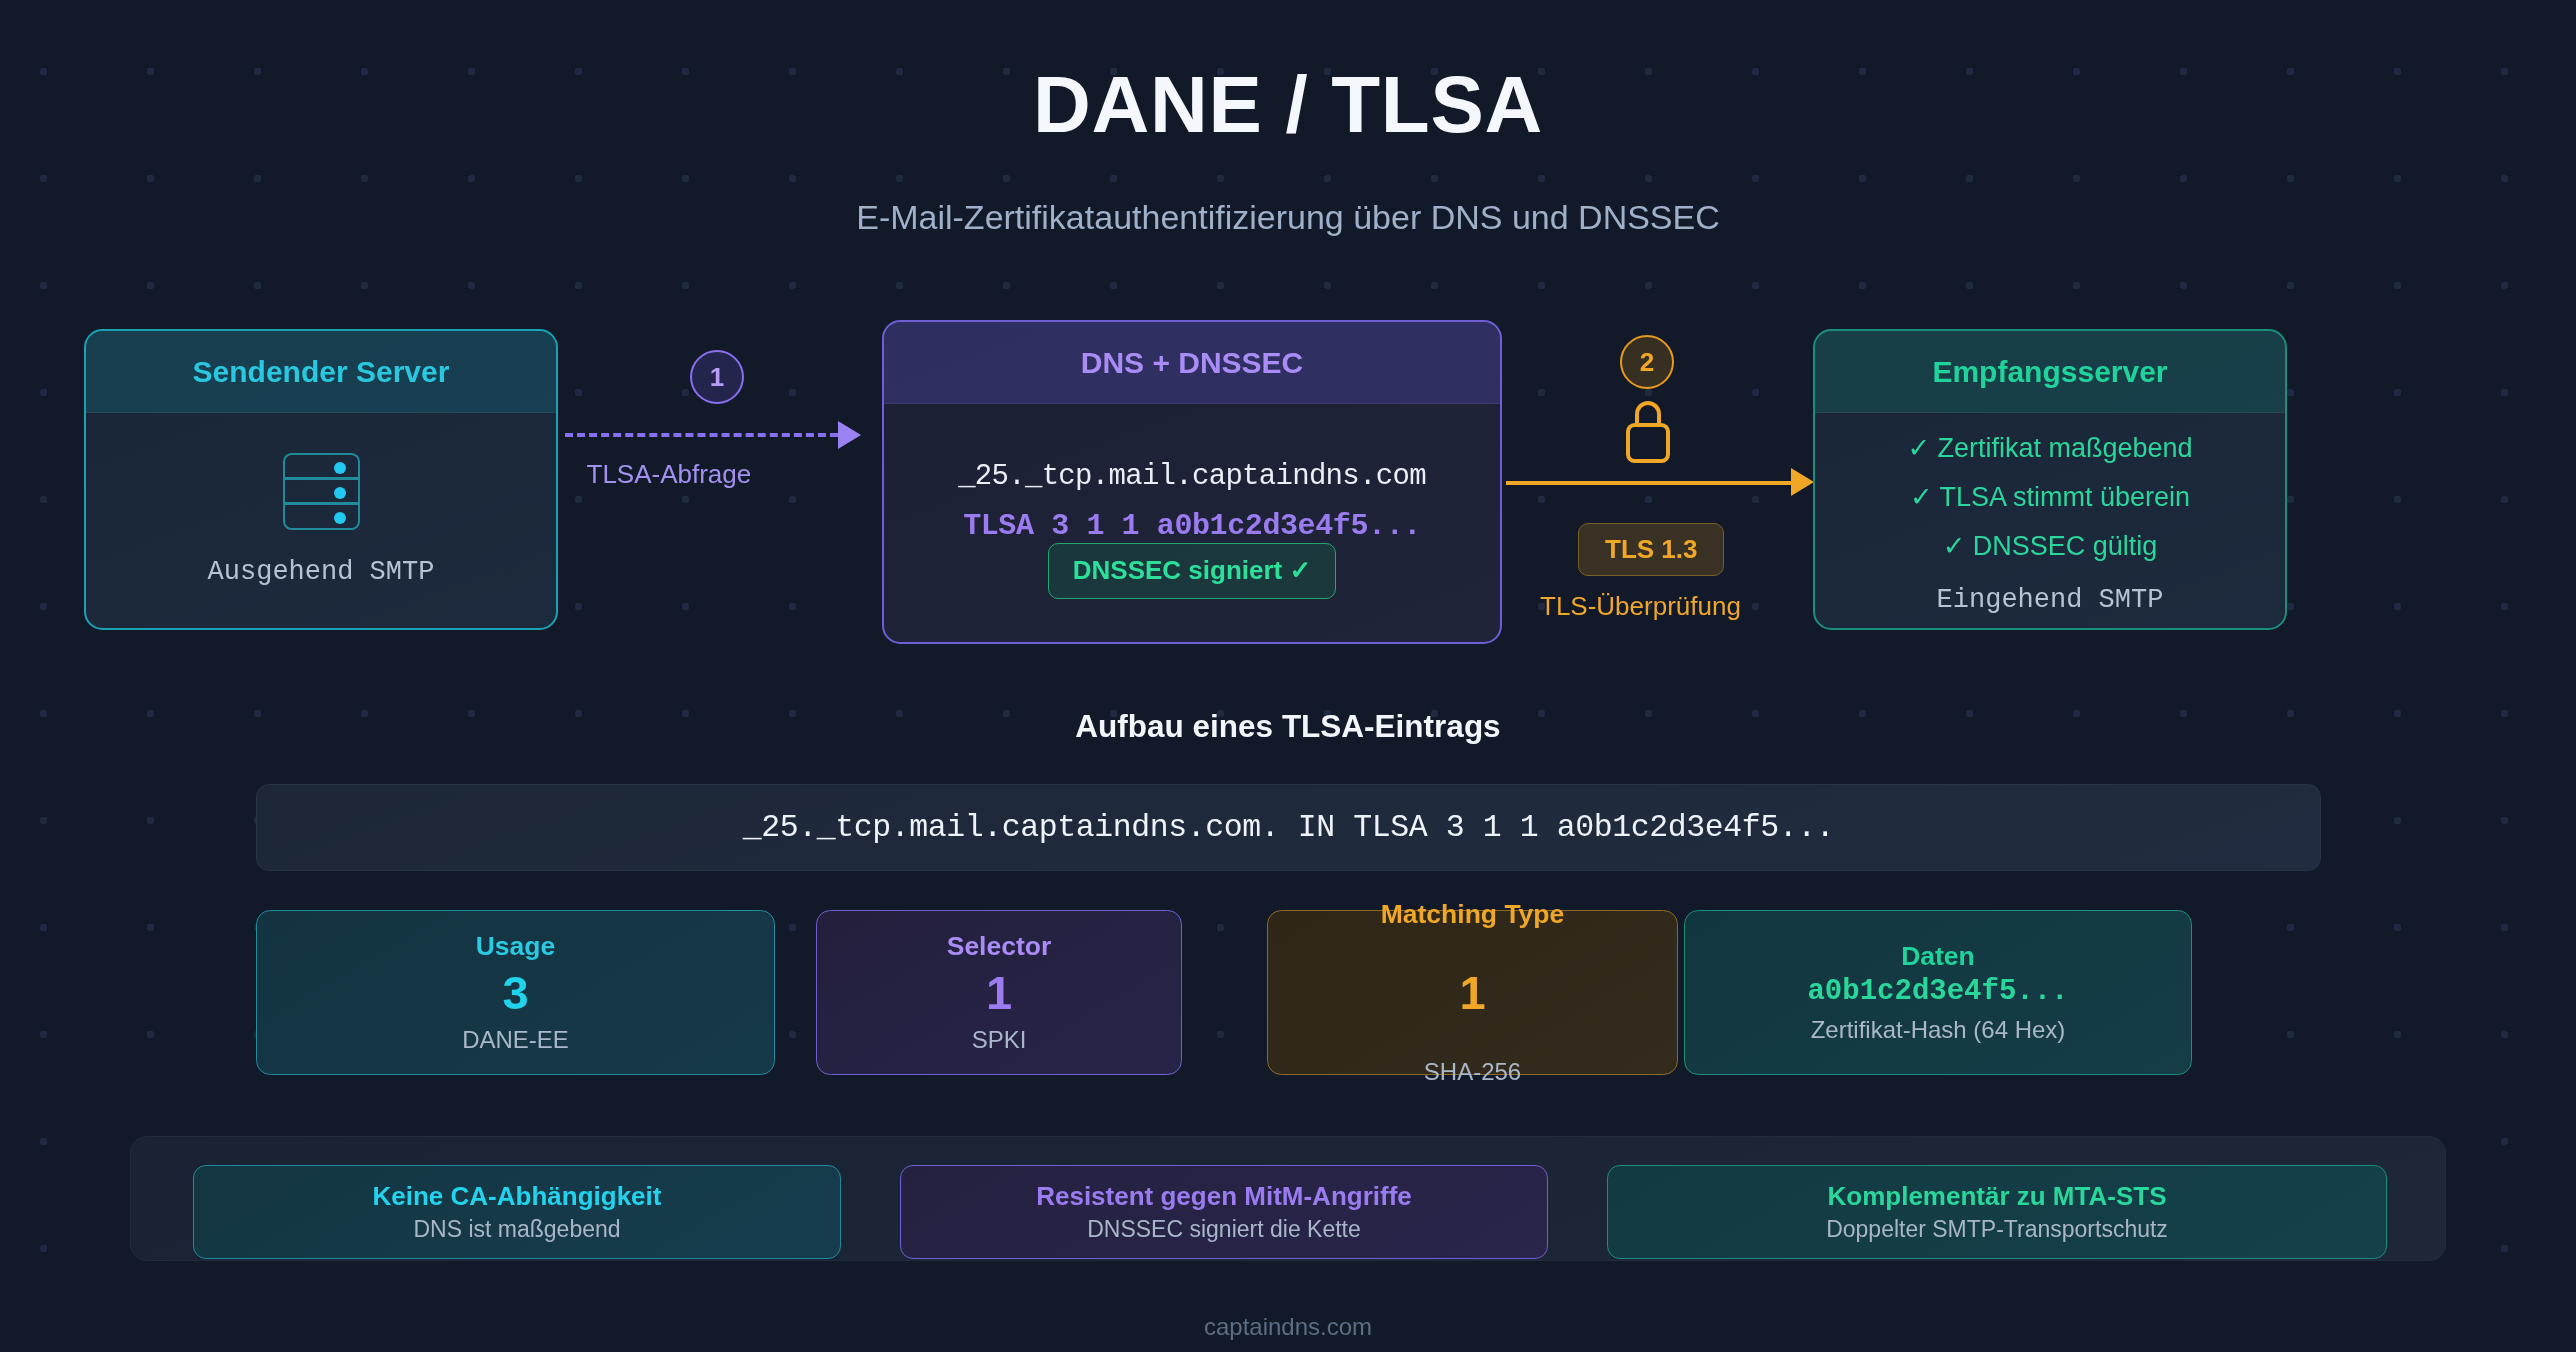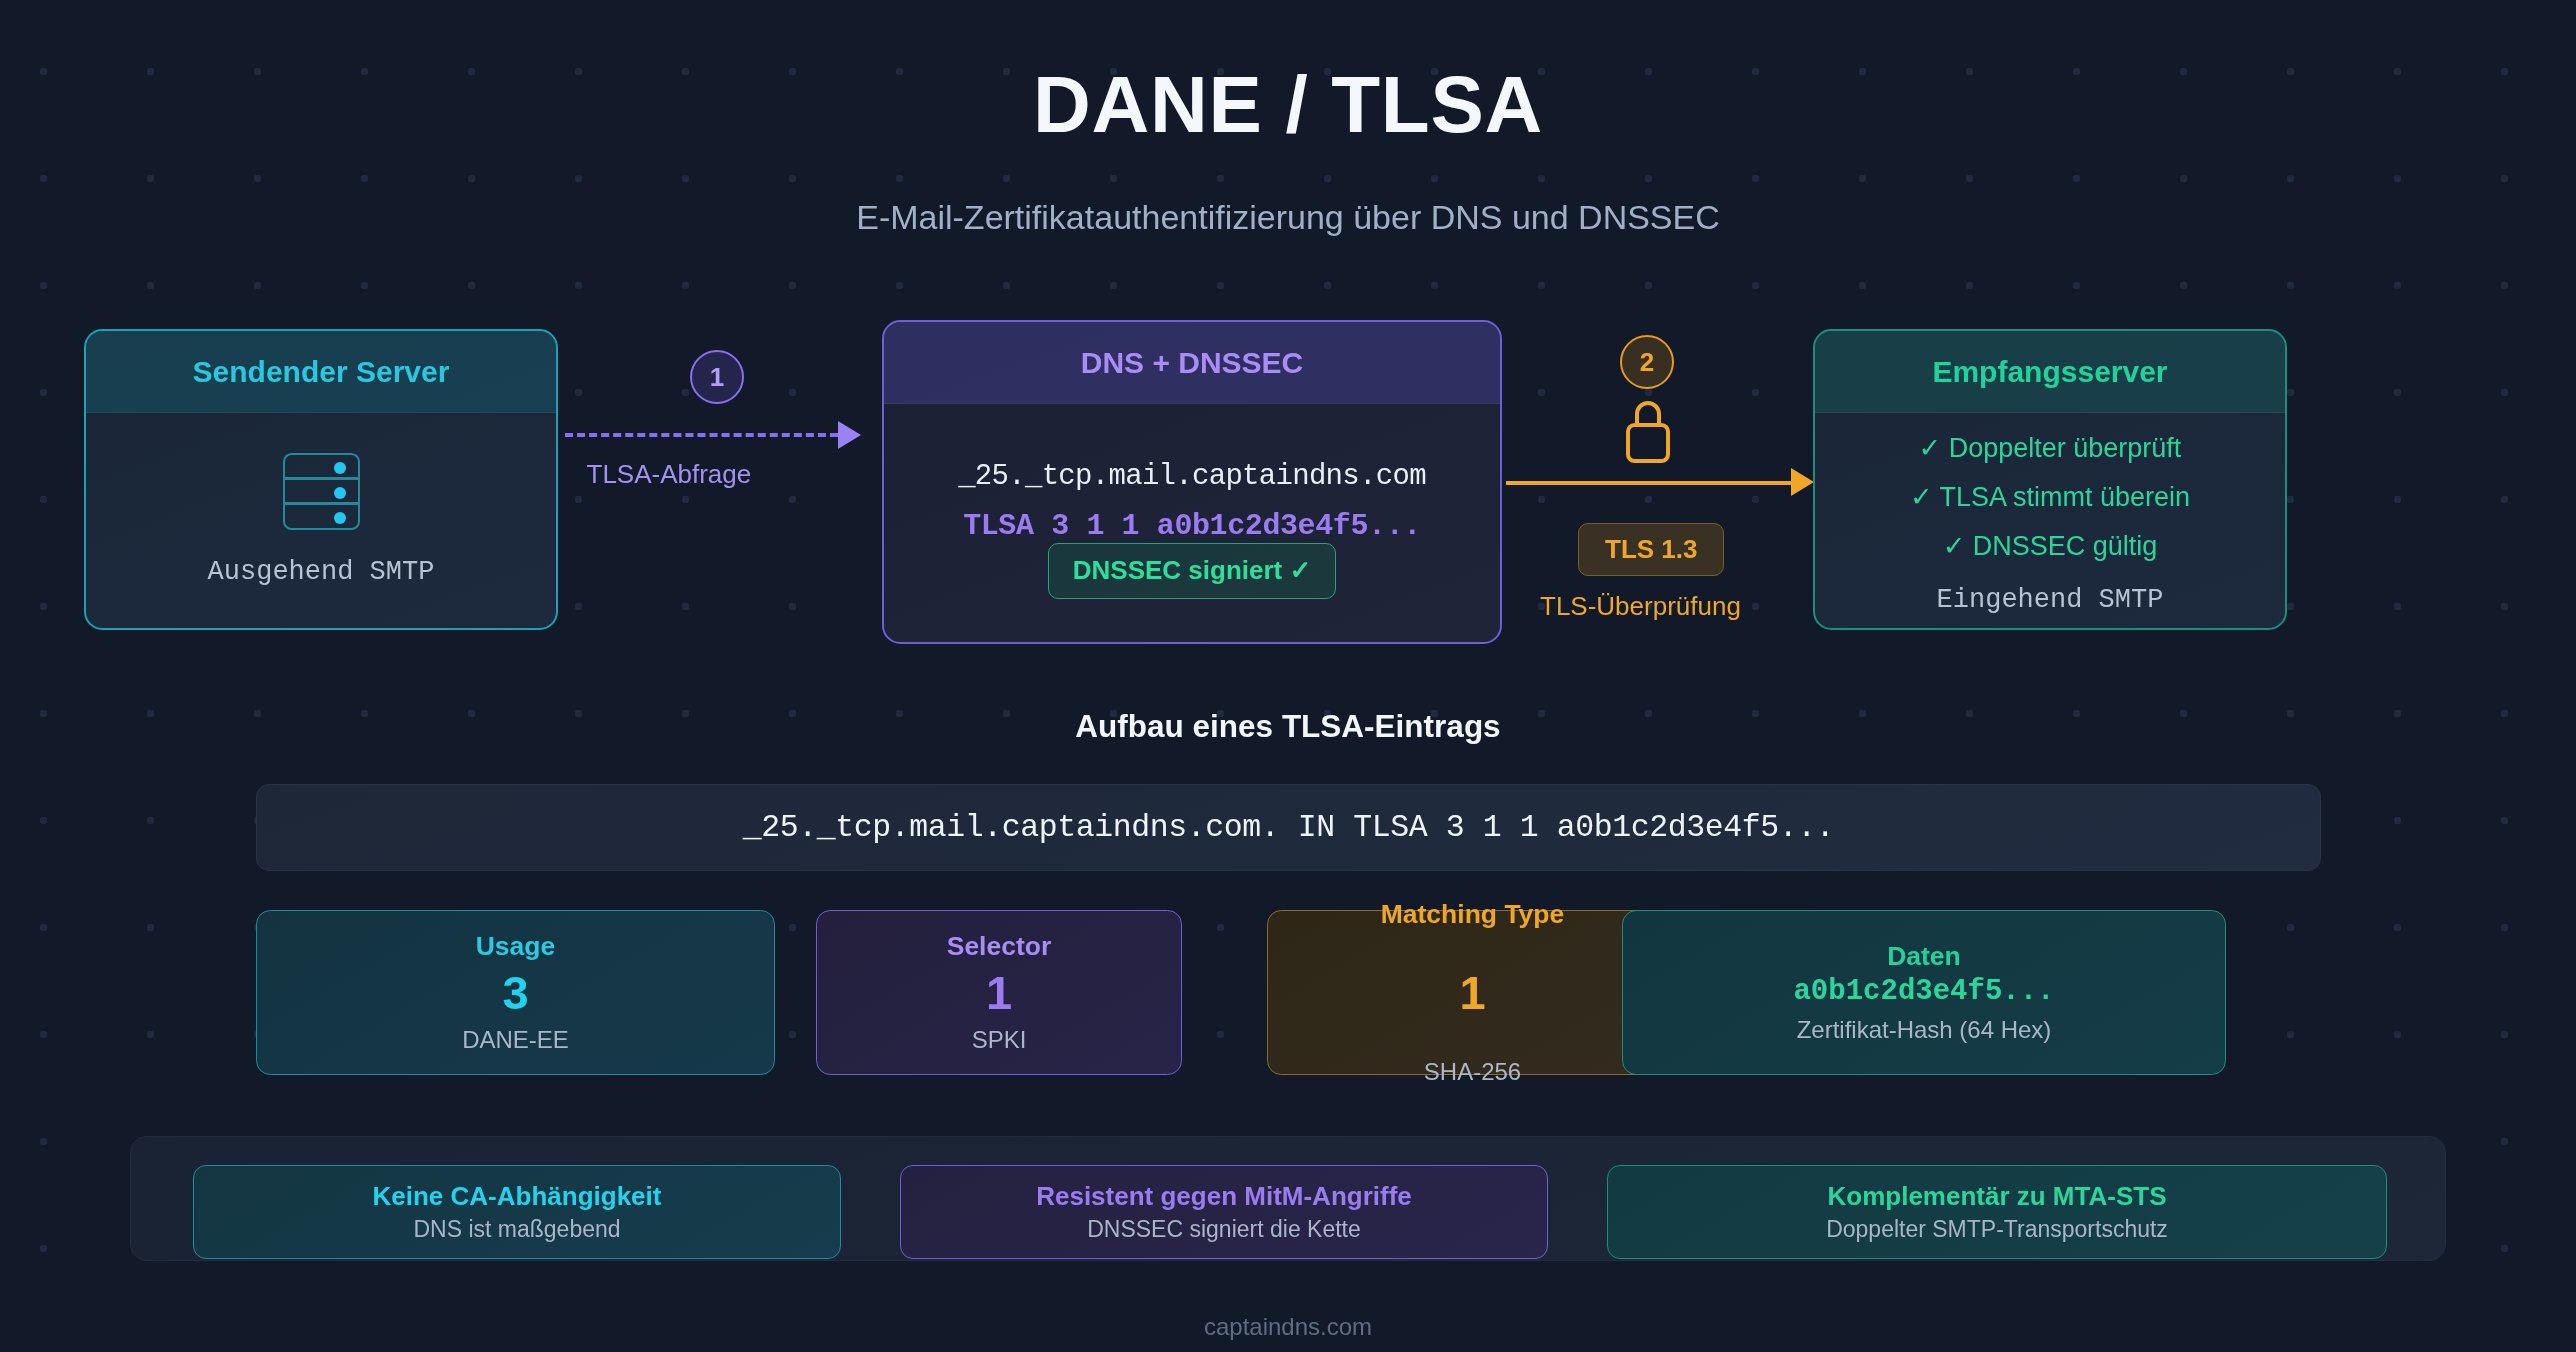--- a/index.html
+++ b/index.html
@@ -168,21 +168,21 @@
   #card-selector { left: 816px; width: 366px; border-color: #6f5fd4;
                    background: linear-gradient(150deg, #231f3c 0%, #282448 100%); }
   #card-selector .f-title { color: #a98cf5; }
   #card-selector .f-value { color: #9b7bf0; }
 
   #card-matching { left: 1267px; width: 411px; border-color: #8a6a24;
                    background: linear-gradient(150deg, #2e2718 0%, #332b1d 100%); gap: 32px; }
   #card-matching .f-title { color: #f0a627; }
   #card-matching .f-value { color: #f0a627; }
 
-  #card-data     { left: 1622px; width: 604px;  border-color: #1a8f7e;
+  #card-data     { left: 1684px; width: 508px;  border-color: #1a8f7e;
                    background: linear-gradient(150deg, #123640 0%, #153d47 100%); }
   #card-data .f-title { color: #20d39a; }
   #card-data .f-value { color: #2ad79b; }
 
   
   #benefits-panel {
     position: absolute; left: 130px; top: 1136px; width: 2316px; height: 125px;
     border-radius: 17px;
     border: 1.4px solid #222c3e;
     background: linear-gradient(160deg, #1a2334 0%, #1e2738 100%);
@@ -258,21 +258,21 @@
     </div>
     <div class="solid-line"></div>
     <div class="arrow-tip" id="tip2"></div>
     <div class="tls-badge">TLS 1.3</div>
     <div class="conn-label" id="label2">TLS-Überprüfung</div>
   </div>
 
   <div class="panel" id="receiver">
     <div class="panel-head">Empfangsserver</div>
     <div class="panel-body">
-      <div class="chk">✓ Doppelter überprüft</div>
+      <div class="chk">✓ Zertifikat maßgebend</div>
       <div class="chk">✓ TLSA stimmt überein</div>
       <div class="chk">✓ DNSSEC gültig</div>
       <div class="sub-label">Eingehend  SMTP</div>
     </div>
   </div>
 
   <div id="record-heading">Aufbau eines TLSA-Eintrags</div>
   <div id="record-box">_25._tcp.mail.captaindns.com. IN TLSA 3 1 1 a0b1c2d3e4f5...</div>
 
   <div class="field-card" id="card-usage">

